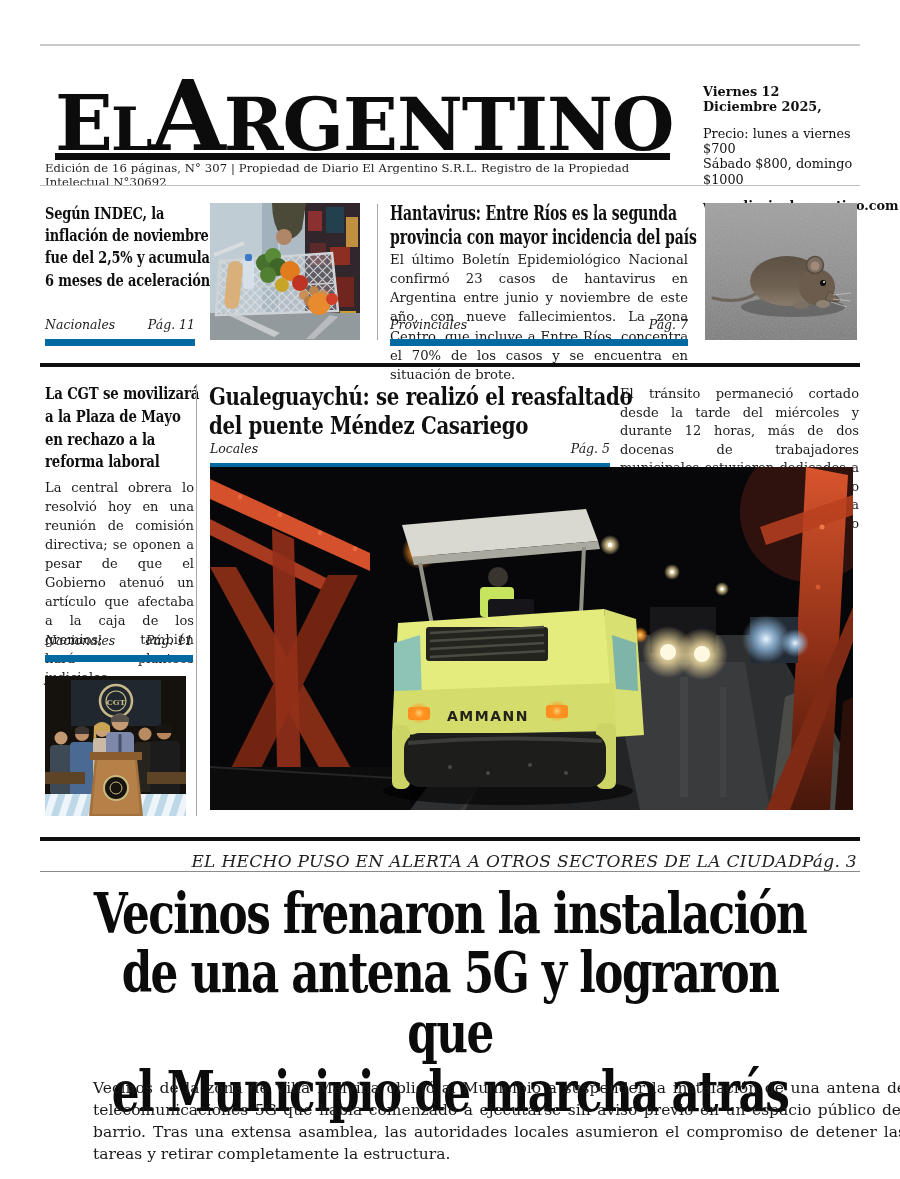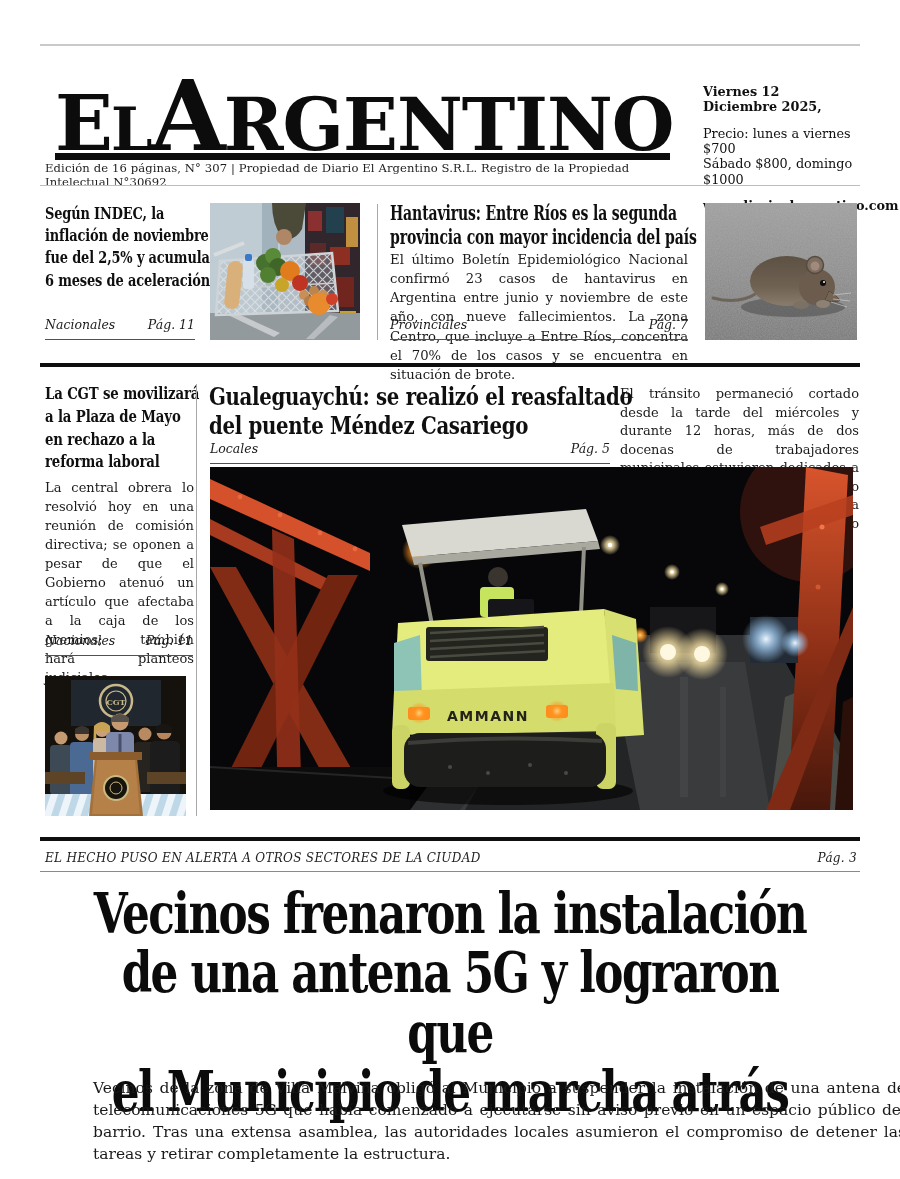--- a/index.html
+++ b/index.html
@@ -18,40 +18,40 @@
   .logo-l{font-size:59px;}
   .logo-a{font-size:97px;}
   .logo-rest{font-size:72px;letter-spacing:-1px;}
   .info{position:absolute;left:703px;top:84px;width:160px;font-size:12.8px;line-height:1.2;color:#101010;}
   .info .b{font-weight:bold;}
   .info .gap{height:11px;}
   .edition{position:absolute;left:45px;top:161px;width:620px;font-size:11.6px;color:#1d1d1d;letter-spacing:0.1px;}
 
   
   .kicker{position:absolute;display:flex;justify-content:space-between;align-items:flex-end;
-          font-style:italic;font-size:12.5px;color:#1c1c1c;border-bottom:1px solid #0369a1;padding-bottom:7px;}
+          font-style:italic;font-size:12.5px;color:#1c1c1c;border-bottom:7px solid #0369a1;padding-bottom:7px;}
 
   
   .hl{position:absolute;font-weight:bold;color:#0f0f0f;white-space:pre-line;transform-origin:left top;}
   .h-inflation{left:45px;top:202px;width:235px;font-size:17.5px;line-height:1.27;transform:scaleX(0.74);letter-spacing:-0.2px;}
   .h-hanta{left:390px;top:202px;width:432px;font-size:19.5px;line-height:1.22;transform:scaleX(0.72);letter-spacing:-0.2px;}
   .h-cgt{left:45px;top:382px;width:205px;font-size:17.5px;line-height:1.3;transform:scaleX(0.76);letter-spacing:-0.2px;}
   .h-bridge{left:209px;top:382px;width:540px;font-size:25px;line-height:1.17;transform:scaleX(0.79);letter-spacing:-0.4px;}
 
   .body-txt{position:absolute;text-align:justify;color:#1b1b1b;}
   .b-hanta{left:390px;top:250px;width:298px;font-size:13.2px;line-height:1.45;}
   .b-cgt{left:45px;top:479px;width:149px;font-size:13px;line-height:1.46;}
   .b-bridge{left:620px;top:385px;width:239px;font-size:13px;line-height:1.43;}
 
   .photo{position:absolute;overflow:hidden;}
   .photo svg{display:block;}
 
   
-  .strip{position:absolute;left:45px;top:851px;width:812px;display:flex;justify-content:space-between;
-         font-style:italic;font-size:12px;color:#222;letter-spacing:0.3px;}
+  .strip{position:absolute;left:45px;top:851px;width:812px;display:flex;justify-content:flex-end;
+         font-style:italic;font-size:17px;color:#222;letter-spacing:0.3px;}
   .mega{position:absolute;left:-30px;top:884px;width:960px;text-align:center;font-weight:bold;
         font-size:56px;line-height:1.06;letter-spacing:-2px;color:#0b0b0b;white-space:pre-line;
         transform:scaleX(0.78);transform-origin:center top;}
   .deck{position:absolute;left:45px;top:1077px;width:813px;font-size:15.5px;line-height:1.42;
         text-align:justify;color:#1a1a1a;margin-left:48px;}
 </style>
 </head>
 <body>
 
 <div class="page">

